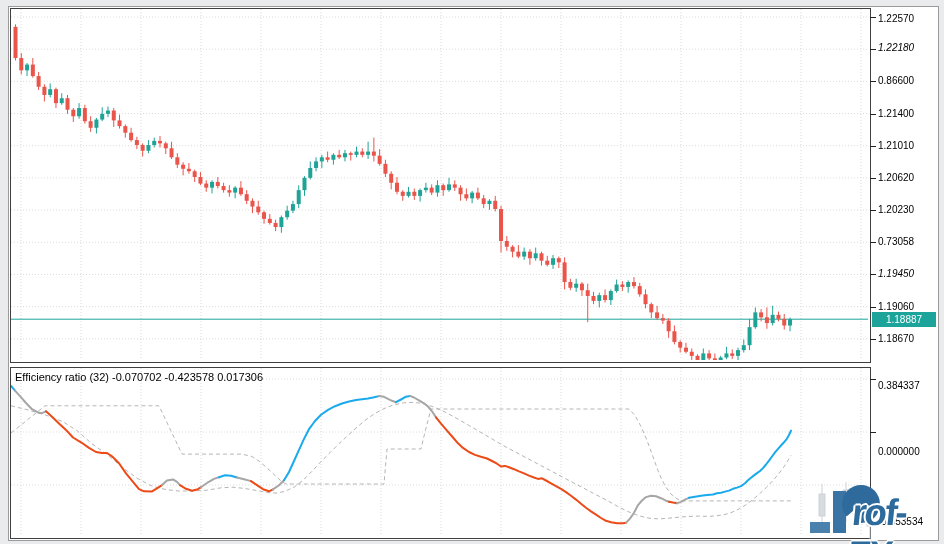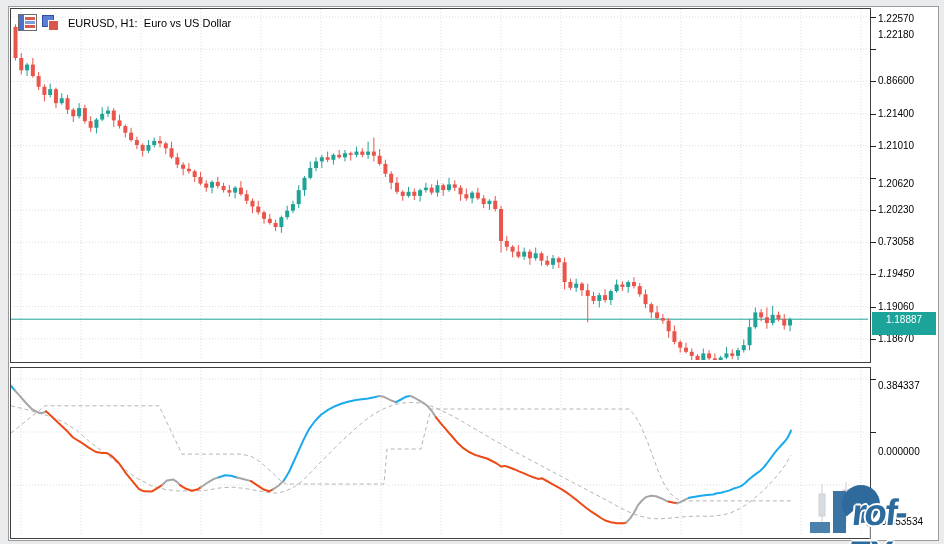--- a/index.html
+++ b/index.html
@@ -18,21 +18,21 @@
   .icon-table .col{position:absolute;left:0;top:0;width:5px;height:100%;background:#4f6fc8;}
   .icon-table .r1{position:absolute;left:6px;top:2px;right:1px;height:3px;background:#d95b52;}
   .icon-table .r2{position:absolute;left:6px;top:6px;right:1px;height:3px;background:#7e9bd8;}
   .icon-table .r3{position:absolute;left:6px;top:10px;right:1px;height:3px;background:#d95b52;}
   
   .icon-windows .back{position:absolute;left:0;top:0;width:10px;height:10px;background:#5b7fd4;border:1px solid #2f4fa8;}
   .icon-windows .front{position:absolute;left:6px;top:5px;width:9px;height:9px;background:#d9564c;border:1px solid #fff;}
   #indicator-label{position:absolute;left:4px;top:3px;font-size:11px;color:#000;z-index:4;white-space:pre;}
   .axis-label{position:absolute;left:878px;font-size:10px;color:#000;white-space:nowrap;z-index:2;}
   .axis-tick{position:absolute;left:870px;width:6px;height:1px;background:#222;z-index:2;}
-  #price-badge{position:absolute;left:872px;width:64px;height:23px;background:#1ca49b;color:#fff;font-size:10px;line-height:15px;text-align:center;z-index:3;}
+  #price-badge{position:absolute;left:872px;width:64px;height:15px;background:#1ca49b;color:#fff;font-size:10px;line-height:15px;text-align:center;z-index:3;}
   #splitter{position:absolute;left:10px;top:363px;width:861px;height:4px;background:#fff;z-index:1;}
   #logo{position:absolute;left:808px;top:482px;width:136px;height:62px;z-index:9;}
   #logo svg{position:absolute;left:0;top:0;}
   #logo .wordmark{position:absolute;left:42px;top:10px;font-size:37px;font-weight:bold;color:#2e6b9d;transform:skewX(-6deg);letter-spacing:-2px;
      text-shadow:-2px 0 #fff,2px 0 #fff,0 -2px #fff,0 2px #fff,-1px -1px #fff,1px 1px #fff,1px -1px #fff,-1px 1px #fff;}
 </style>
 </head>
 <body>
 
 <div id="window">
@@ -601,33 +601,20 @@
         </g>
         <g>
           <line x1="773.24" y1="305.0256410256411" x2="773.24" y2="320.6153846153848" stroke="#e9544b" stroke-width="1"></line>
           <rect x="771.24" y="309.9487179487175" width="4" height="6.564102564103678" fill="#e9544b"></rect>
         </g>
         <g>
           <line x1="779.02" y1="308.55384615384565" x2="779.02" y2="322.2564102564103" stroke="#1fa396" stroke-width="1"></line>
           <rect x="777.02" y="310.1948717948711" width="4" height="6.31794871795006" fill="#1fa396"></rect>
         </g>
       </svg>
-    <div id="title-bar">
-      <span class="mini-icon icon-table">
-          <span class="col"></span>
-          <span class="r1"></span>
-          <span class="r2"></span>
-          <span class="r3"></span>
-        </span>
-      <span class="mini-icon icon-windows">
-          <span class="back"></span>
-          <span class="front"></span>
-        </span>
-      <span id="chart-title">EURUSD, H1:  Euro vs US Dollar</span>
-    </div>
   </div>
 
   <div id="splitter"></div>
 
   <div class="pane" id="indicator-pane">
     <svg id="ind-svg" width="857" height="168" viewBox="0 0 857 168">
         <line x1="10" y1="0" x2="10" y2="168" stroke="#dcdcdc" stroke-dasharray="1,2"></line>
         <line x1="70" y1="0" x2="70" y2="168" stroke="#dcdcdc" stroke-dasharray="1,2"></line>
         <line x1="130" y1="0" x2="130" y2="168" stroke="#dcdcdc" stroke-dasharray="1,2"></line>
         <line x1="190" y1="0" x2="190" y2="168" stroke="#dcdcdc" stroke-dasharray="1,2"></line>
@@ -661,20 +648,21 @@
         <polyline points="273,112.3 278,104.0 283,93.0 288,81.9 293,70.9 298,61.2 304,53.0 310,46.8 317,41.9 324,38.2 331,35.5 338,33.5 345,32.1 351,31.3 357,30.5 362,29.5 368,28.1" fill="none" stroke="#19aaed" stroke-width="2" stroke-linejoin="round" stroke-linecap="round"></polyline>
         <polyline points="368,28.1 373,28.8 377,30.9 381,32.8 385,34.2" fill="none" stroke="#a6a6a6" stroke-width="2" stroke-linejoin="round" stroke-linecap="round"></polyline>
         <polyline points="385,34.2 390,31.5 395,28.7 399,27.9" fill="none" stroke="#19aaed" stroke-width="2" stroke-linejoin="round" stroke-linecap="round"></polyline>
         <polyline points="399,27.9 403,29.5 408,32.3 413,35.3 417,38.5 421,43.3 425,49.4" fill="none" stroke="#a6a6a6" stroke-width="2" stroke-linejoin="round" stroke-linecap="round"></polyline>
         <polyline points="425,49.4 430,55.7 436,62.6 442,69.5 447,75.3 452,79.9 458,84.0 464,86.9 470,88.8 476,90.5 481,93.0 486,95.7 490,98.5 494,97.9 498,99.3 503,101.2 508,103.4 513,105.4 518,107.6 523,109.5 527,110.9 531,110.3 535,112.5 540,115.3 545,118.1 550,120.8 555,124.1 560,127.7 565,131.6 570,135.7 575,139.8 580,143.4 585,146.7 590,150.0 595,152.8 600,154.3 606,155.3 612,155.3 615,154.7" fill="none" stroke="#ec4a17" stroke-width="2" stroke-linejoin="round" stroke-linecap="round"></polyline>
         <polyline points="615,154.7 619,150.6 623,144.7 627,137.1 631,132.5 635,129.1 640,127.7 645,128.3 650,130.2 655,132.7 658,133.8" fill="none" stroke="#a6a6a6" stroke-width="2" stroke-linejoin="round" stroke-linecap="round"></polyline>
         <polyline points="658,133.8 662,134.6 666,135.2" fill="none" stroke="#ec4a17" stroke-width="2" stroke-linejoin="round" stroke-linecap="round"></polyline>
         <polyline points="666,135.2 670,133.9 674,131.6 678,129.8" fill="none" stroke="#a6a6a6" stroke-width="2" stroke-linejoin="round" stroke-linecap="round"></polyline>
         <polyline points="678,129.8 684,128.8 690,127.8 696,127.0 702,126.5 706,125.2 710,124.7 714,123.6 718,122.6 722,120.8 726,119.6 730,118.1 734,115.3 737,112.3 740,109.8 743,107.4 746,105.1 749,103.0 752,100.1 755,96.5 758,92.7 761,88.5 764,84.4 767,80.8 770,77.5 773,74.3 776,70.6 778,67.0 780,62.6" fill="none" stroke="#19aaed" stroke-width="2" stroke-linejoin="round" stroke-linecap="round"></polyline>
       </svg>
+    <div id="indicator-label">Efficiency ratio (32) -0.070702 -0.423578 0.017306</div>
   </div>
 
   <div id="price-scale">
       <div class="" style="position: absolute;"></div>
       <div class="" style="position: absolute;"></div>
       <div class="" style="position: absolute;"></div>
       <div class="" style="position: absolute;"></div>
       <div class="" style="position: absolute;"></div>
       <div class="" style="position: absolute;"></div>
       <div class="" style="position: absolute;"></div>
@@ -702,29 +690,29 @@
         <rect x="25" y="9" width="13" height="42" fill="#3a74a4"></rect>
         <circle cx="53" cy="22" r="19" fill="#2e6a9c"></circle>
         <path d="M53 22 L38 35 A19 19 0 0 0 50 41 Z" fill="#ffffff"></path>
       </g>
     </svg>
     <span class="wordmark">rof-FX</span>
   </div>
 <div class="axis-tick" style="top: 17px;"></div>
     <div class="axis-label" style="top: 13px;">1.22570</div>
     <div class="axis-tick" style="top: 49.18px;"></div>
-    <div class="axis-label" style="top: 29px;">1.22180</div>
+    <div class="axis-label" style="top: 42px; font-style: italic;">1.22180</div>
     <div class="axis-tick" style="top: 81.36px;"></div>
     <div class="axis-label" style="top: 75.36px;">0.86600</div>
     <div class="axis-tick" style="top: 113.54px;"></div>
     <div class="axis-label" style="top: 107.54px;">1.21400</div>
     <div class="axis-tick" style="top: 145.72px;"></div>
     <div class="axis-label" style="top: 139.72px;">1.21010</div>
     <div class="axis-tick" style="top: 177.9px;"></div>
-    <div class="axis-label" style="top: 178px;">1.20620</div>
+    <div class="axis-label" style="top: 172px;">1.20620</div>
     <div class="axis-tick" style="top: 210.08px;"></div>
     <div class="axis-label" style="top: 204.08px;">1.20230</div>
     <div class="axis-tick" style="top: 242.26px;"></div>
     <div class="axis-label" style="top: 236.26px;">0.73058</div>
     <div class="axis-tick" style="top: 274.44px;"></div>
     <div class="axis-label" style="top: 268.44px; font-style: italic;">1.19450</div>
     <div class="axis-tick" style="top: 306.62px;"></div>
     <div class="axis-label" style="top: 300.62px;">1.19060</div>
     <div class="axis-tick" style="top: 338.8px;"></div>
     <div class="axis-label" style="top: 332.8px;">1.18670</div>

